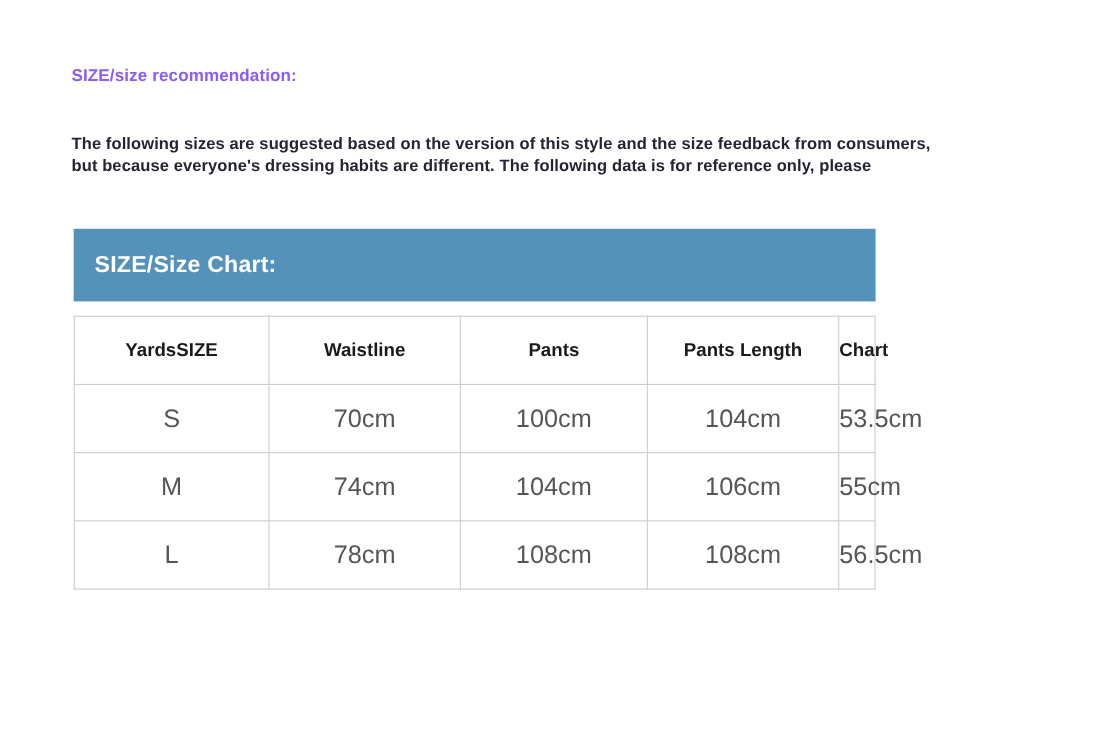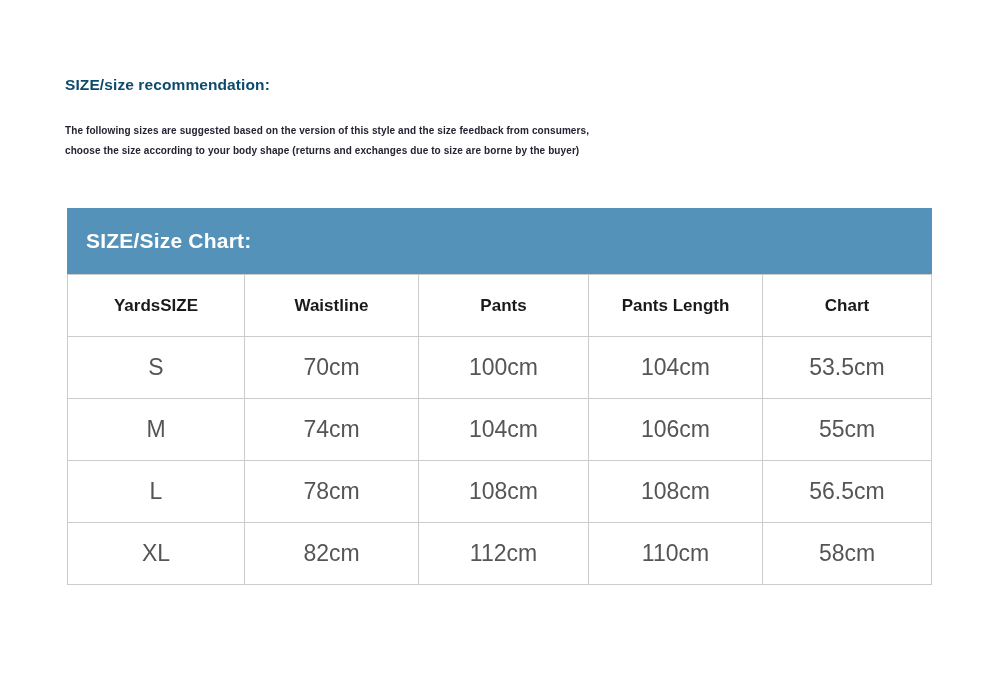--- a/index.html
+++ b/index.html
@@ -7,61 +7,62 @@
     width: 1000px;
     height: 674px;
     background: #ffffff;
     font-family: "Liberation Sans", sans-serif;
     position: relative;
     overflow: hidden;
   }
   .heading {
     position: absolute;
     left: 65px;
-    top: 76px;
+    top: 61px;
     font-size: 15.5px;
     font-weight: bold;
-    color: #0c4a6e;
+    color: #8b5cf6;
     letter-spacing: 0.1px;
   }
   .para {
     position: absolute;
     left: 65px;
     top: 121px;
     width: 880px;
-    font-size: 10px;
+    font-size: 15px;
     font-weight: bold;
     color: #262231;
     line-height: 19.5px;
     letter-spacing: 0.1px;
   }
   .chart-wrap {
     position: absolute;
     left: 67px;
     top: 208px;
-    width: 865px;
+    width: 729px;
   }
   .banner {
     height: 66px;
     background: #5492BA;
     display: flex;
     align-items: center;
   }
   .banner-title {
     color: #ffffff;
     font-size: 21px;
     font-weight: bold;
     padding-left: 19px;
     letter-spacing: 0.2px;
   }
   table.size-table {
     width: 100%;
     border-collapse: collapse;
     table-layout: fixed;
     background: #ffffff;
+    margin-top: 13px;
   }
   table.size-table col.c0 { width: 177px; }
   table.size-table col.c1 { width: 174px; }
   table.size-table col.c2 { width: 170px; }
   table.size-table col.c3 { width: 174px; }
   table.size-table td, table.size-table th {
     border: 1px solid #cccccc;
     text-align: center;
     vertical-align: middle;
     height: 61px;
@@ -78,21 +79,21 @@
     color: #555555;
   }
 </style>
 </head>
 <body>
 
 <div class="heading">SIZE/size recommendation:</div>
 
 <div class="para">
   <div>The following sizes are suggested based on the version of this style and the size feedback from consumers,</div>
-  <div>choose the size according to your body shape (returns and exchanges due to size are borne by the buyer)</div>
+  <div>but because everyone's dressing habits are different. The following data is for reference only, please</div>
 </div>
 
 <div class="chart-wrap">
   <div class="banner">
     <span class="banner-title">SIZE/Size Chart:</span>
   </div>
   <table class="size-table">
     <colgroup>
       <col class="c0">
         <col class="c1">
@@ -124,22 +125,15 @@
         <td>106cm</td>
         <td>55cm</td>
       </tr>
       <tr>
         <td>L</td>
         <td>78cm</td>
         <td>108cm</td>
         <td>108cm</td>
         <td>56.5cm</td>
       </tr>
-      <tr>
-        <td>XL</td>
-        <td>82cm</td>
-        <td>112cm</td>
-        <td>110cm</td>
-        <td>58cm</td>
-      </tr>
     </tbody>
   </table>
 </div>
 
 </body></html>

